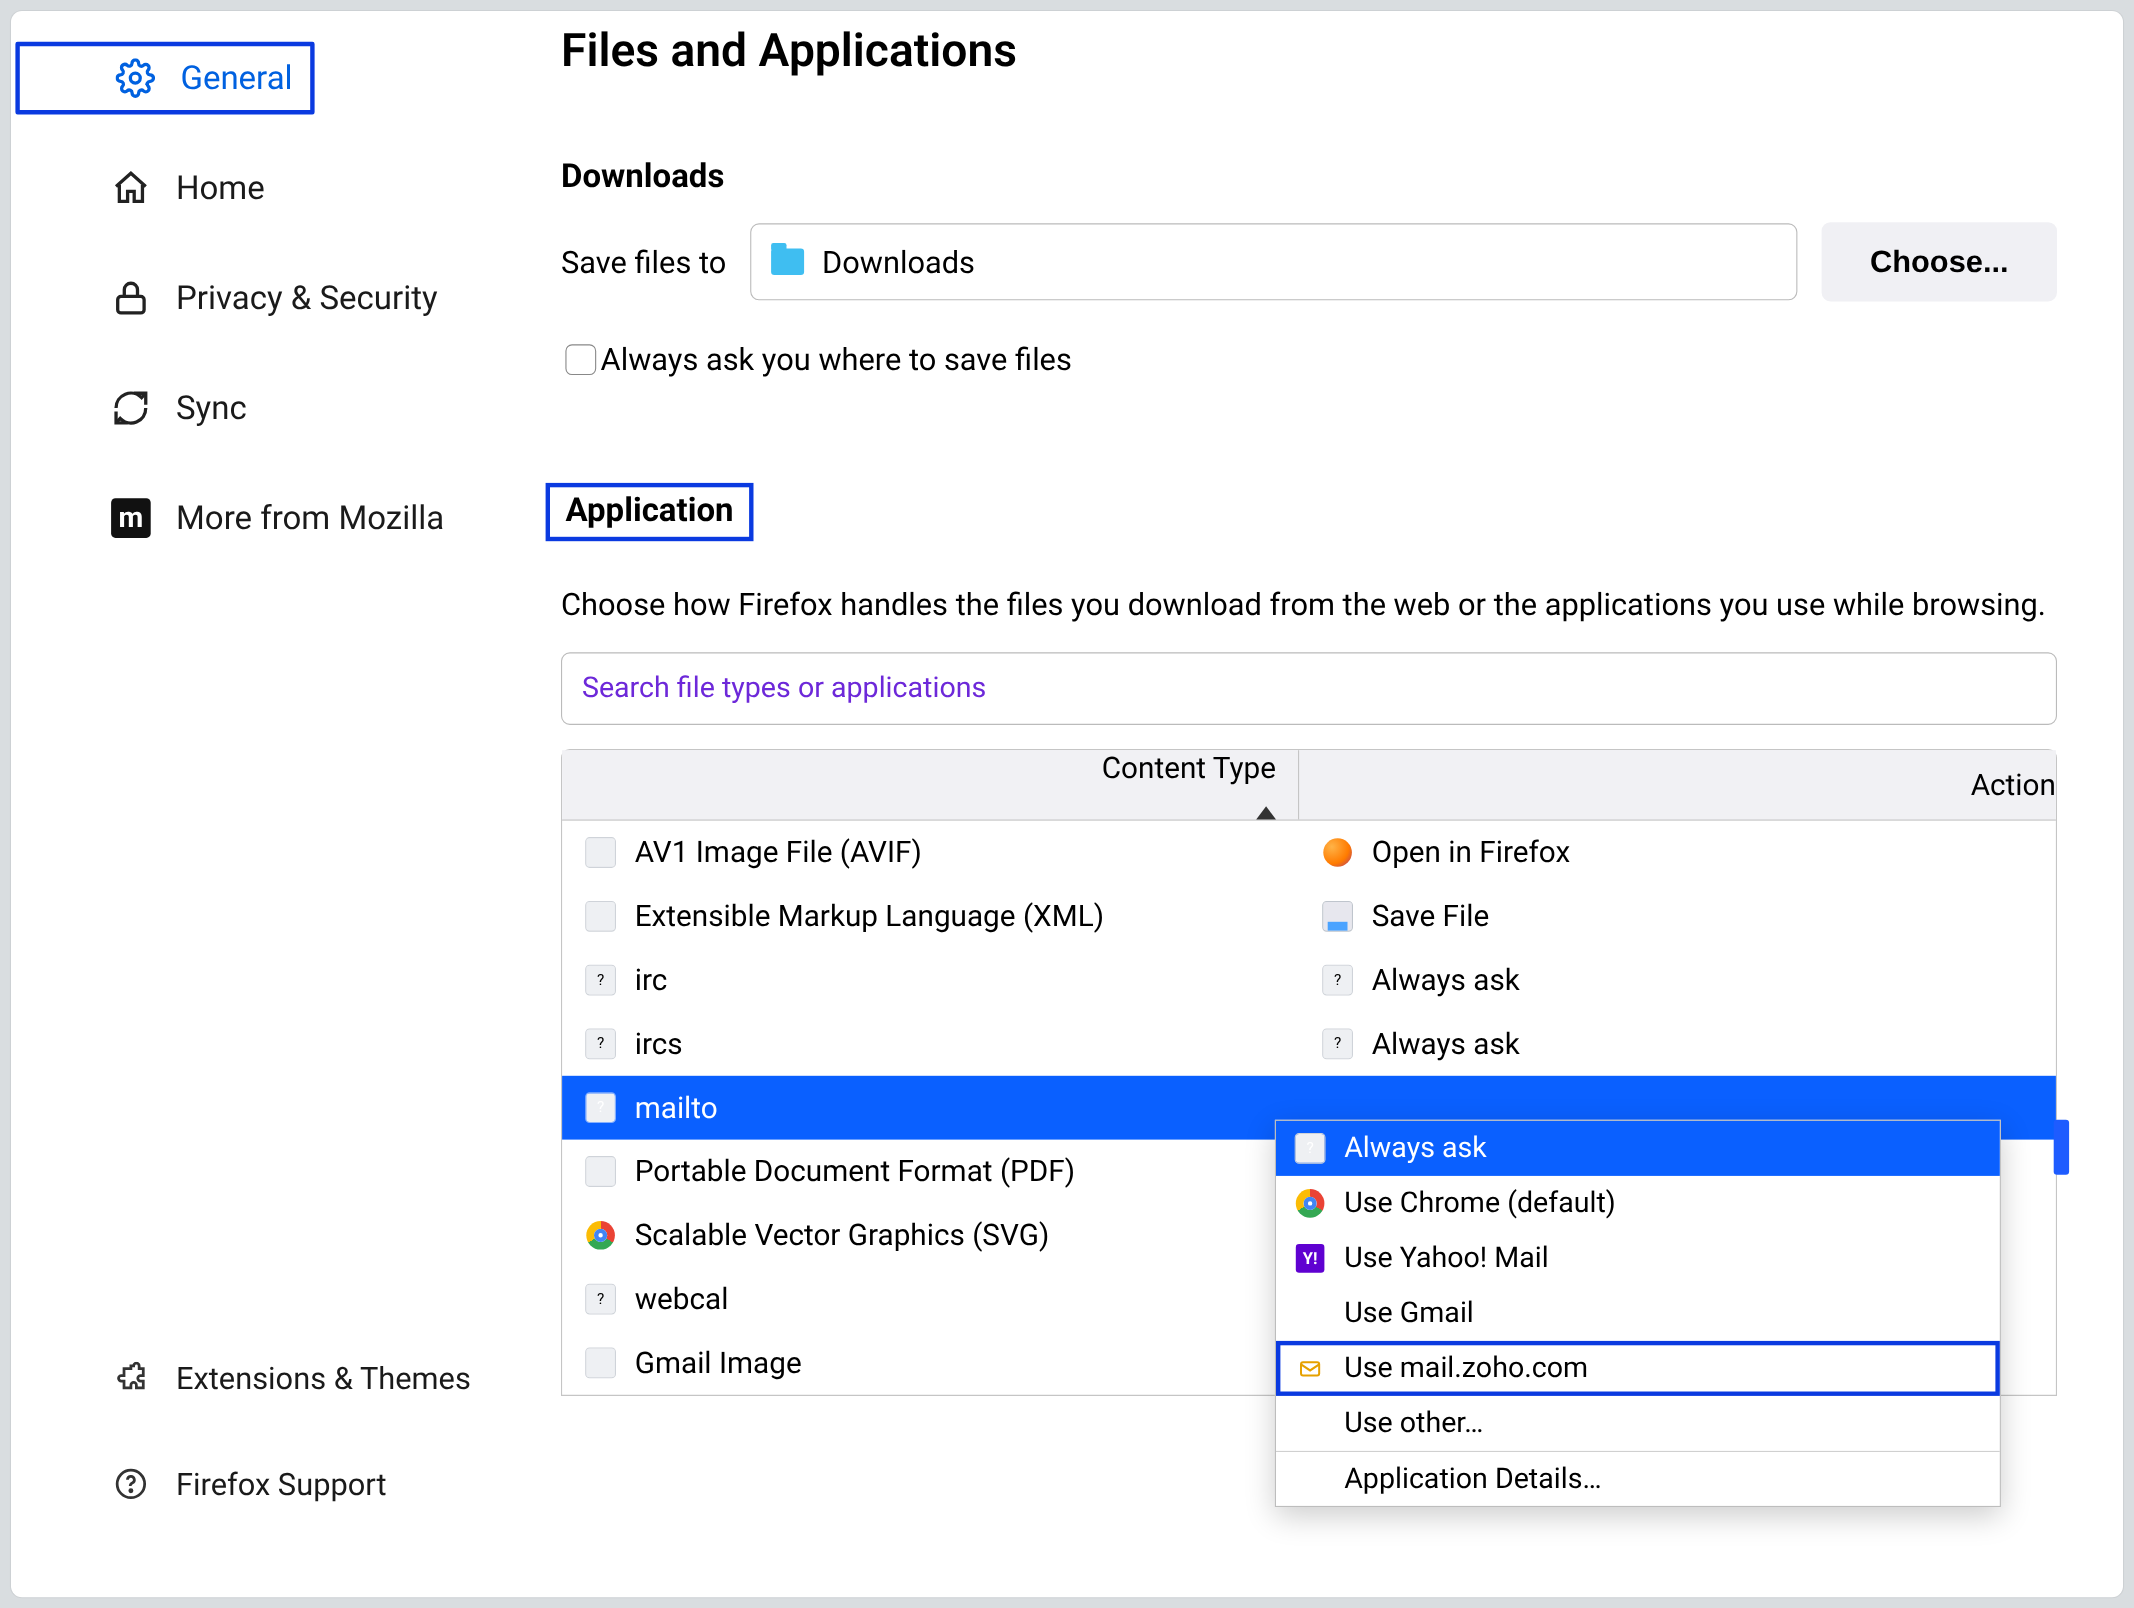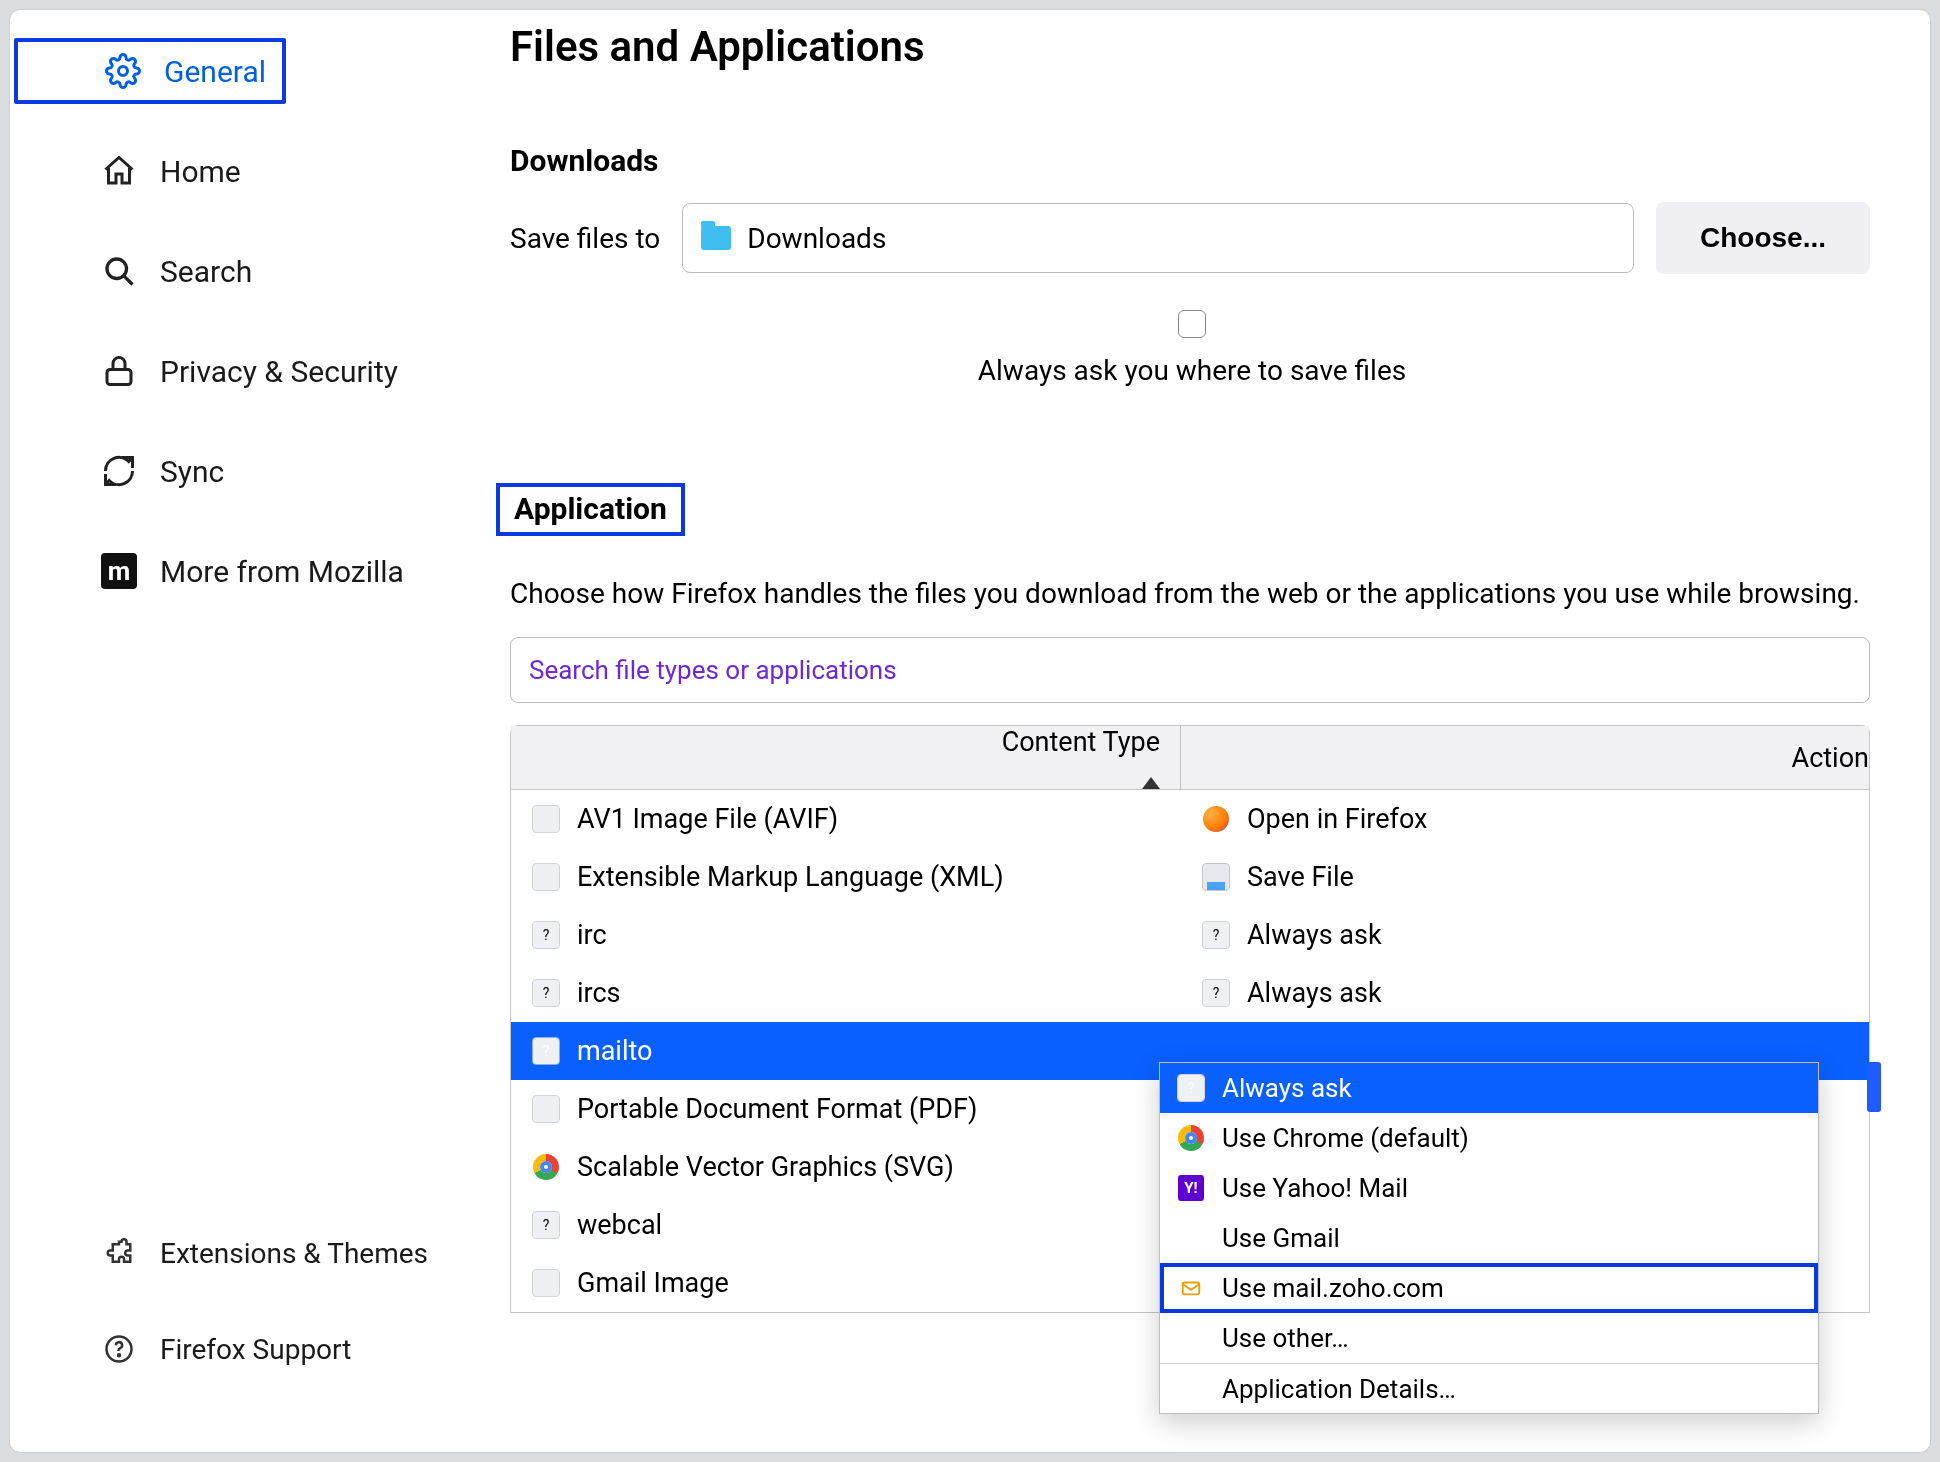--- a/index.html
+++ b/index.html
@@ -96,21 +96,21 @@
   .folder-glyph::before { content:""; position:absolute; top:-5px; left:0; width:14px; height:6px; background:#3fbef1; border-radius:2px 2px 0 0;}
   .btn {
     height: 72px;
     padding: 0 44px;
     background: #f0f0f4;
     border: none;
     border-radius: 8px;
     font-size: 28px;
     font-weight: 600;
   }
-  .check-row { display:flex; align-items:center; gap: 16px; font-size: 28px; margin-left: 4px; flex-direction: column; }
+  .check-row { display:flex; align-items:center; gap: 4px; font-size: 28px; margin-left: 4px; }
   .checkbox { width: 28px; height: 28px; border: 1.5px solid #888; border-radius: 6px; }
   .desc { font-size: 28px; line-height: 1.55; margin: 12px 0 22px 0; }
   .search-input {
     width: 100%; height: 66px;
     border: 1.5px solid #bbb; border-radius: 8px;
     padding: 0 18px; font-size: 26px;
     color: #6d28d9;
     display:flex; align-items:center;
     margin-bottom: 22px;
   }
@@ -185,29 +185,20 @@
       <div class="side-item">
         <span class="icw">
           <svg viewBox="0 0 24 24" fill="none" stroke="#222" stroke-width="2">
               <path d="M3 11 12 3l9 8"></path>
               <path d="M5 10v10h5v-6h4v6h5V10"></path>
             </svg>
         </span>
         <span>Home</span>
       </div>
 
-      <div class="side-item">
-        <span class="icw">
-          <svg viewBox="0 0 24 24" fill="none" stroke="#222" stroke-width="2.2">
-              <circle cx="10.5" cy="10.5" r="6.5"></circle>
-              <line x1="21" y1="21" x2="15.2" y2="15.2"></line>
-            </svg>
-        </span>
-        <span>Search</span>
-      </div>
 
       <div class="side-item">
         <span class="icw">
           <svg viewBox="0 0 24 24" fill="none" stroke="#222" stroke-width="2">
               <rect x="4" y="11" width="16" height="10" rx="2"></rect>
               <path d="M8 11V7a4 4 0 0 1 8 0v4"></path>
             </svg>
         </span>
         <span>Privacy &amp; Security</span>
       </div>

